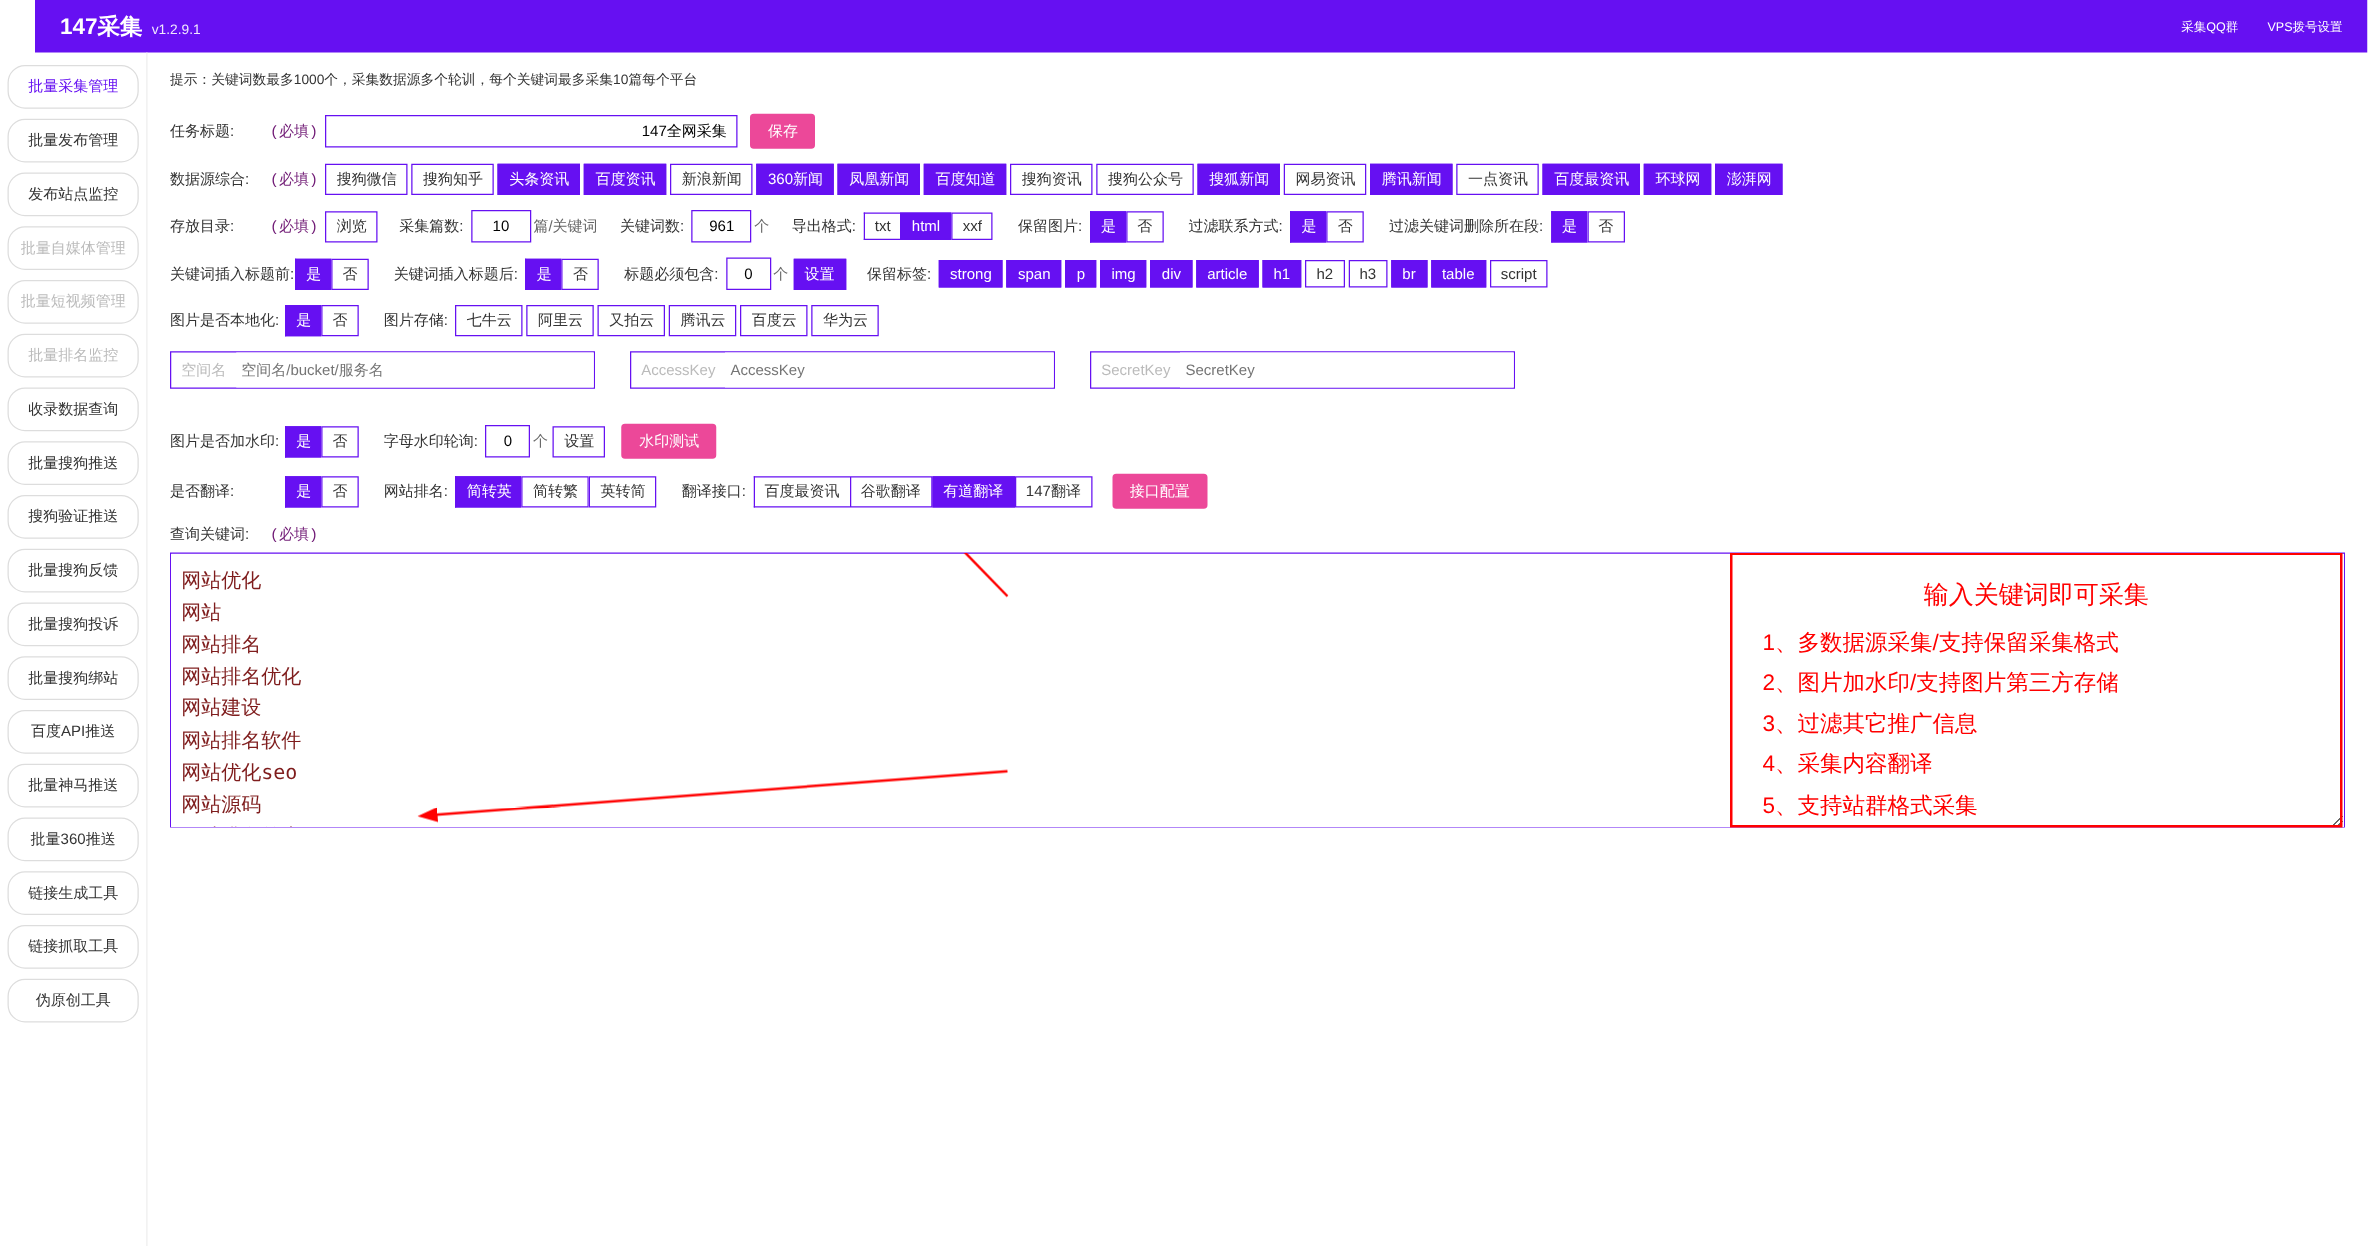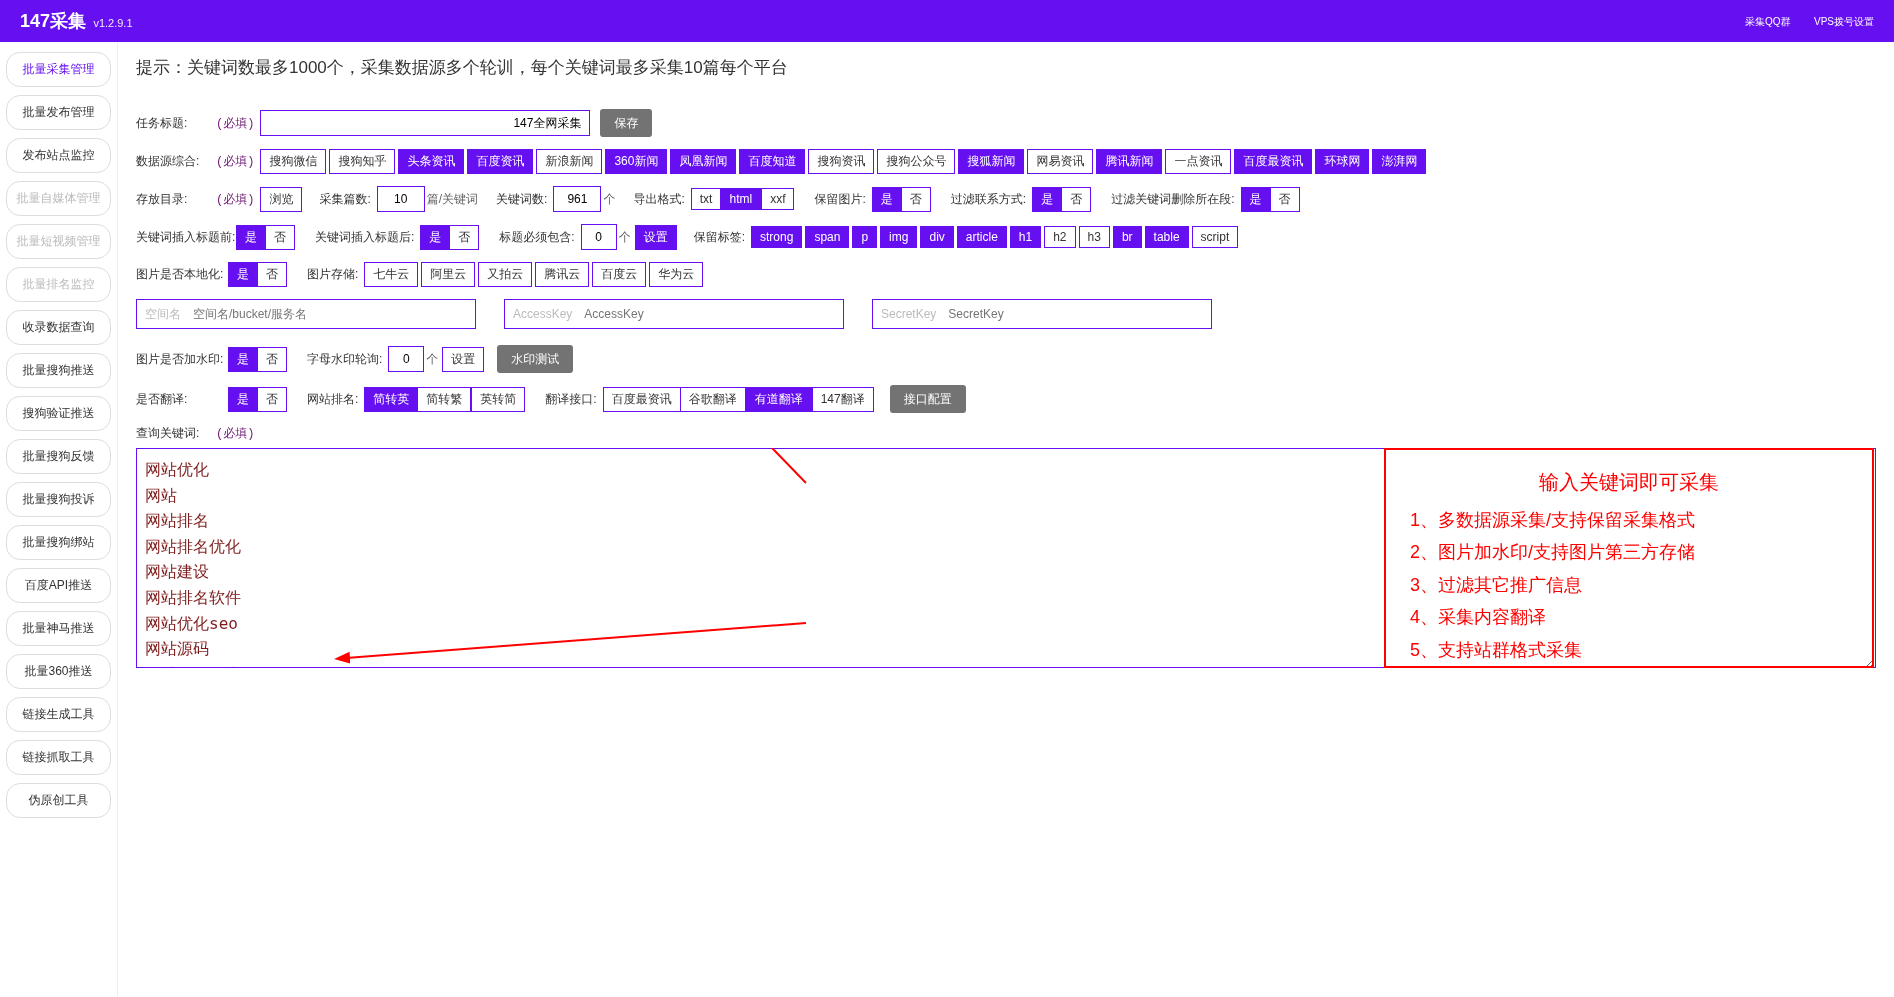--- a/index.html
+++ b/index.html
@@ -1,40 +1,40 @@
 <!DOCTYPE html>
 <html><head>
 <meta charset="utf-8">
 <style>
 * { box-sizing: border-box; margin: 0; padding: 0; }
 body { font-family: "Microsoft YaHei", sans-serif; font-size: 12px; background: #fff; color: #333; }
-.header { background: #6610f2; color: #fff; height: 42px; display: flex; align-items: center; padding: 0 20px; justify-content: space-between; }
+.header { background: #6610f2; color: #fff; height: 42px; display: flex; align-items: center; padding: 0 20px; justify-content: space-between; margin-left: 28px; }
 .header .title { font-size: 18px; font-weight: bold; }
 .header .ver { font-size: 11px; margin-left: 4px; opacity: .9; }
 .header .links a { color: #fff; text-decoration: none; margin-left: 20px; font-size: 10px; }
 .layout { display: flex; }
 .sidebar { width: 118px; padding: 6px; border-right: 1px solid #eee; height: 955px; overflow-y: auto; display: flex; flex-direction: column; align-items: stretch; }
 .nav-btn { border: 1px solid #ddd; background: #fff; border-radius: 14px; padding: 8px 0; margin: 4px 0; text-align: center; cursor: pointer; font-size: 12px; color: #333; }
 .nav-btn.active { color: #6610f2; }
 .nav-btn.disabled { color: #bbb; cursor: not-allowed; }
 .main { flex: 1; padding: 14px 18px; position: relative; }
-.h-tip { font-size: 17px; margin-bottom: 30px; }
+.h-tip { font-size: 11px; margin-bottom: 20px; }
 .row { display: flex; align-items: center; flex-wrap: wrap; margin-bottom: 12px; }
 .label { min-width: 78px; font-size: 12px; }
 .req { color: #701a75; margin: 0 6px 0 2px; font-size: 12px; font-family: Liberation Mono, monospace; }
 input.txt { border: 1px solid #6610f2; height: 26px; padding: 0 8px; font-size: 12px; outline: none; text-align: right; }
 input.small { width: 48px; text-align: center; }
-.btn-primary { background: #737373; color: #fff; border: none; border-radius: 3px; height: 28px; padding: 0 14px; cursor: pointer; font-size: 12px; margin-left: 10px; }
+.btn-primary { background: #ec4899; color: #fff; border: none; border-radius: 3px; height: 28px; padding: 0 14px; cursor: pointer; font-size: 12px; margin-left: 10px; }
 .tag { display: inline-block; border: 1px solid #6610f2; padding: 3px 8px; margin-right: 3px; font-size: 12px; cursor: pointer; color: #333; background: #fff; }
 .tag.on { background: #6610f2; color: #fff; }
 .seg { margin-right: 6px; display:inline-flex; }
 .seg .tag { margin-right: 0; }
 .seg .tag:first-child{ border-right:none;}
 .gap { display:inline-block; width:14px;}
-.inputs3 { display:flex; gap:28px; margin-bottom:16px;}
+.inputs3 { display:flex; gap:28px; margin-bottom:28px;}
 .field { border:1px solid #6610f2; height:30px; display:flex; align-items:center; flex:1; max-width:340px;}
 .field .pre { color:#bbb; font-size:12px; padding:0 8px; border-right:none;}
 .field input { border:none; outline:none; flex:1; height:100%; font-size:12px; padding:0 4px;}
 textarea.kw { width: 100%; height: 220px; border: 1px solid #6610f2; padding: 8px; font-size: 16px; color: #7f1d1d; resize: vertical; outline: none; line-height: 1.6; }
 .kw-wrap { position: relative; }
 .overlay { position:absolute; right:2px; top:0; width:490px; height:220px; border:2px solid #f00; background: rgba(255,255,255,0); pointer-events:none;}
 .overlay-inner { padding: 14px 24px; font-size:18px; color:#f00; line-height:1.8; text-align:left; }
 .overlay-title { text-align:center; font-size:20px; margin-bottom:4px;}
 svg.arrows { position:absolute; left:0; top:0; pointer-events:none; }
 .unit { font-size:12px; color:#666; margin:0 4px 0 2px;}

